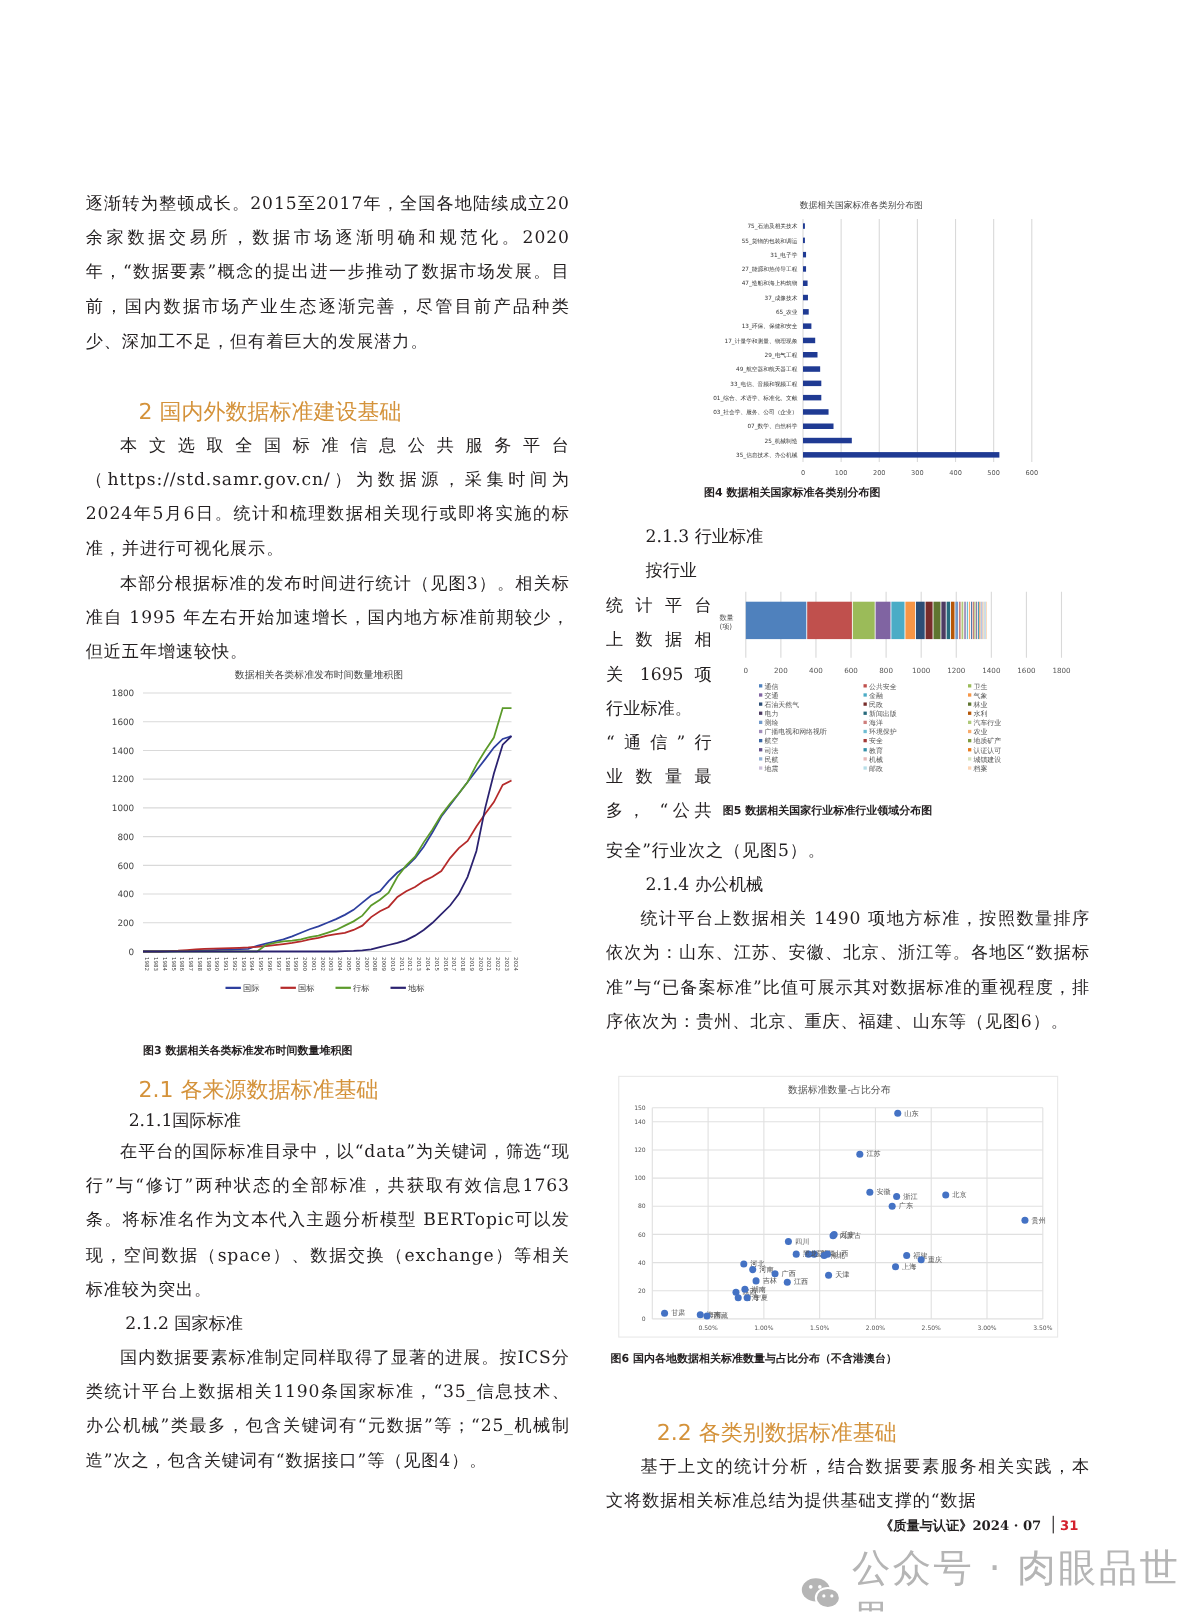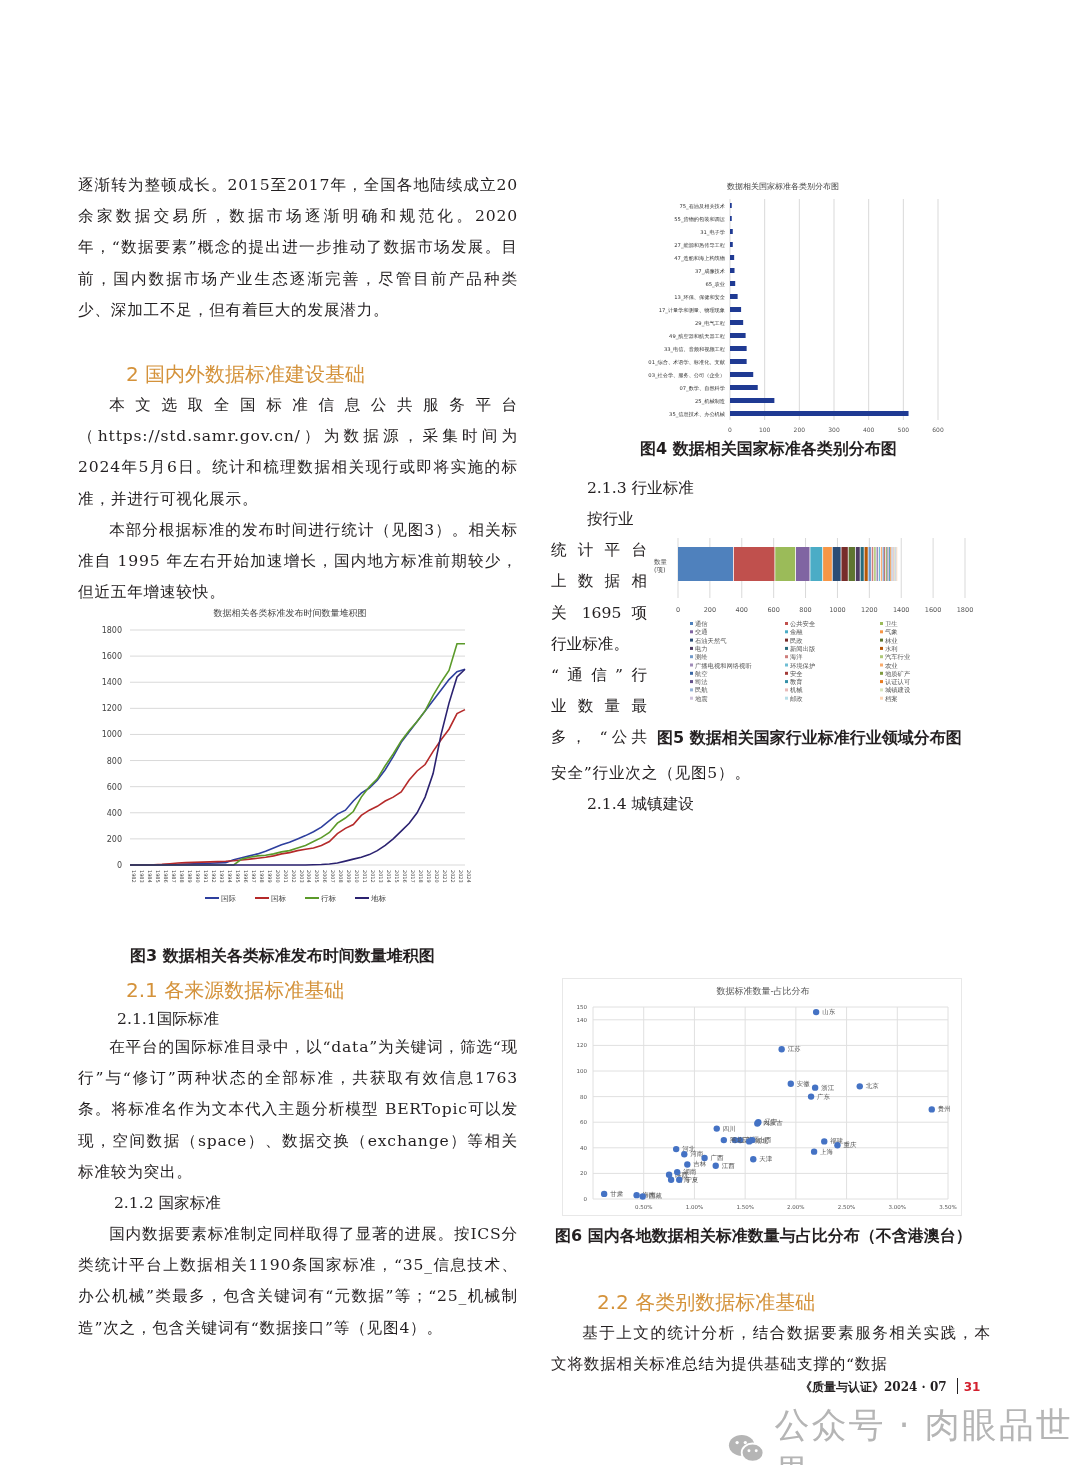--- a/index.html
+++ b/index.html
@@ -6,21 +6,21 @@
   html, body { width: 1080px; height: 1465px; background: #ffffff; overflow: hidden; }
   body { position: relative; font-family: "DejaVu Serif", "Liberation Serif", serif; color: #231f20; }
 
   .col { position: absolute; top: 170px; width: 440px; }
   .col-left { left: 78px; }
 
   .p { font-size: 15.6px; line-height: 31.2px; text-align: justify; text-align-last: left; letter-spacing: 0.8px; }
   .indent { text-indent: 2em; }
   .h2 { font-family: "DejaVu Sans", "Liberation Sans", sans-serif; font-size: 20px; color: #d4923a; line-height: 31px; padding-left: 2.1em; margin-top: 25px; }
   .h3 { font-size: 15.6px; line-height: 31px; padding-left: 2.3em; }
-  .cap { font-family: "DejaVu Sans", "Liberation Sans", sans-serif; font-weight: bold; font-size: 16px; line-height: 26px; }
+  .cap { font-family: "DejaVu Sans", "Liberation Sans", sans-serif; font-weight: bold; font-size: 10px; line-height: 26px; }
 
   .abs { position: absolute; }
   svg text { font-family: "DejaVu Sans", "Liberation Sans", sans-serif; }
   .footer { position: absolute; top: 1378px; left: 800px; font-size: 12px; font-weight: bold; font-family: "DejaVu Serif", serif; }
   .footer .sep { display:inline-block; width:1px; height:16px; background:#231f20; vertical-align: -3px; margin: 0 6px 0 10px; }
   .footer .pg { color: #d3202e; font-family: "DejaVu Sans", sans-serif; }
   .watermark { position: absolute; top: 1402px; left: 728px; font-family: "DejaVu Sans", sans-serif; font-size: 35px; color: #b5b5b5; display: flex; align-items: center; gap: 10px; letter-spacing: 2px; }
 
   .wrapcol { position:absolute; left:551px; width:96px; }
   .wrapcol .p { letter-spacing: 0; text-align: justify; text-align-last: justify; }
@@ -331,21 +331,22 @@
         <text x="140" y="172.7" font-size="6.3" fill="#555">邮政</text>
         <rect x="230" y="168.7" width="3" height="3" fill="#fcd5b5"></rect>
         <text x="235" y="172.7" font-size="6.3" fill="#555">档案</text>
       </g>
   </svg>
 </div>
 <div class="abs cap" style="left:657px;top:725px;">图5  数据相关国家行业标准行业领域分布图</div>
 
 <div class="abs" style="left:551px;top:758px;width:440px">
   <p class="p">安全”行业次之（见图5）。</p>
-  <div class="h3" style="padding-left:2.3em">2.1.4 城镇建设</div>
+  <div class="h3" style="padding-left:2.3em">2.1.4 办公机械</div>
+  <p class="p indent">统计平台上数据相关 1490 项地方标准，按照数量排序依次为：山东、江苏、安徽、北京、浙江等。各地区“数据标准”与“已备案标准”比值可展示其对数据标准的重视程度，排序依次为：贵州、北京、重庆、福建、山东等（见图6）。</p>
 </div>
 
 <div class="abs" style="left:562px;top:978px;width:400px;height:238px;border:1px solid #e8e8e8">
   <svg id="fig6" width="398" height="236">
     <text x="200" y="15" font-size="9" text-anchor="middle" fill="#555">数据标准数量-占比分布</text>
     <g id="fig6-grid">
         <line x1="30" x2="385" y1="220" y2="220" stroke="#e0e0e0" stroke-width="1"></line>
         <line x1="30" x2="385" y1="194.4" y2="194.4" stroke="#e0e0e0" stroke-width="1"></line>
         <line x1="30" x2="385" y1="168.8" y2="168.8" stroke="#e0e0e0" stroke-width="1"></line>
         <line x1="30" x2="385" y1="143.2" y2="143.2" stroke="#e0e0e0" stroke-width="1"></line>

